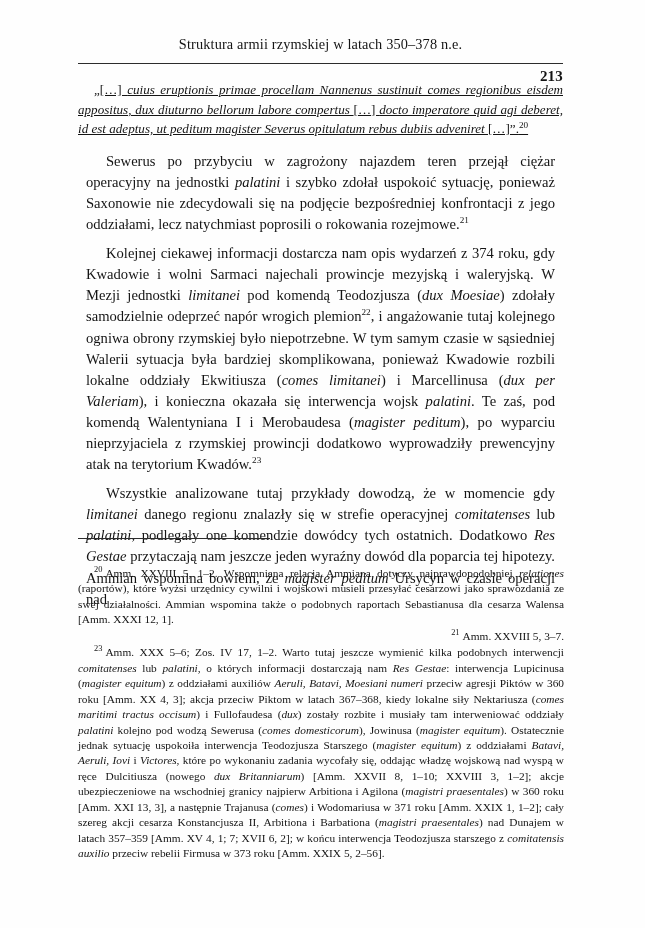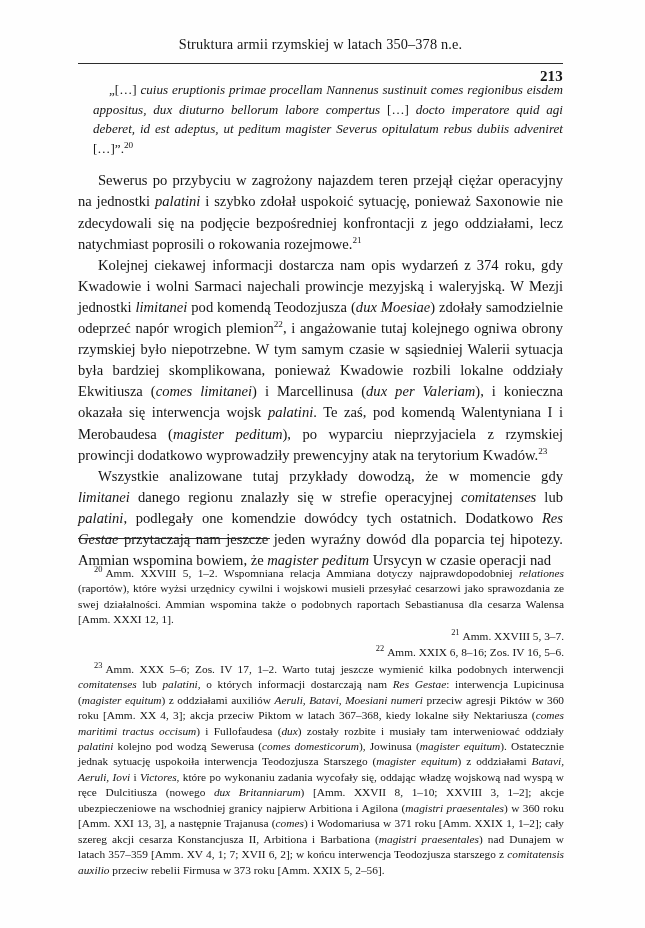--- a/index.html
+++ b/index.html
@@ -63,32 +63,33 @@
     left: 78px;
     top: 80px;
     width: 485px;
   }
 
   .blockquote {
     font-size: 13.1px;
     line-height: 19.6px;
     text-align: justify;
     text-indent: 16px;
-    margin: 0 0 12px 15px;
+    margin: 0 0 12px 0;
     font-style: italic;
     hyphens: manual;
+    text-decoration: underline;
   }
   .blockquote .rom { font-style: normal; }
 
   p.para {
     font-size: 14.6px;
     line-height: 21.1px;
     text-align: justify;
     text-indent: 20px;
-    margin: 0;
+    margin: 8px;
     hyphens: manual;
   }
   p.para + p.para { margin-top: 0; }
 
   i, .it { font-style: italic; }
 
   sup {
     font-size: 9.2px;
     vertical-align: super;
     line-height: 0;
@@ -144,17 +145,16 @@
         <p class="para"><span>Kolejnej ciekawej informacji dostarcza nam opis wydarzeń z 374 roku, gdy Kwadowie i wolni Sarmaci najechali prowincje mezyjską i waleryjską. W Mezji jednostki </span><i>limitanei</i><span> pod komendą Teodozjusza (</span><i>dux Moesiae</i><span>) zdołały samodzielnie odeprzeć napór wrogich plemion</span><sup>22</sup><span>, i angażowanie tutaj kolejnego ogniwa obrony rzymskiej było niepotrzebne. W tym samym czasie w sąsiedniej Walerii sytuacja była bardziej skomplikowana, ponieważ Kwadowie rozbili lokalne oddziały Ekwitiusza (</span><i>comes limitanei</i><span>) i Marcellinusa (</span><i>dux per Valeriam</i><span>), i konieczna okazała się interwencja wojsk </span><i>palatini</i><span>. Te zaś, pod komendą Walentyniana I i Merobaudesa (</span><i>magister peditum</i><span>), po wyparciu nieprzyjaciela z rzymskiej prowincji dodatkowo wyprowadziły prewencyjny atak na terytorium Kwadów.</span><sup>23</sup></p>
         <p class="para"><span>Wszystkie analizowane tutaj przykłady dowodzą, że w momencie gdy </span><i>limitanei</i><span> danego regionu znalazły się w strefie operacyjnej </span><i>comitatenses</i><span> lub </span><i>palatini</i><span>, podlegały one komendzie dowódcy tych ostatnich. Dodatkowo </span><i>Res Gestae</i><span> przytaczają nam jeszcze jeden wyraźny dowód dla poparcia tej hipotezy. Ammian wspomina bowiem, że </span><i>magister peditum</i><span> Ursycyn w czasie operacji nad</span></p>
       </div>
   </div>
 
   <div class="fn-rule"></div>
 
   <div class="footnotes" id="footnote-host">
       <p class="fn"><span class="fn-num">20</span><span>Amm. XXVIII 5, 1–2. Wspomniana relacja Ammiana dotyczy najprawdopodobniej </span><i>relationes</i><span> (raportów), które wyżsi urzędnicy cywilni i wojskowi musieli przesyłać cesarzowi jako sprawozdania ze swej działalności. Ammian wspomina także o podobnych raportach Sebastianusa dla cesarza Walensa [Amm. XXXI 12, 1].</span></p>
       <p class="fn short"><span class="fn-num">21</span><span>Amm. XXVIII 5, 3–7.</span></p>
-      <p class="fn short"><span class="fn-num">22</span><span>Amm. XXIX 6, 8–16; Zos. IV 16, 5–6.</span></p>
       <p class="fn"><span class="fn-num">23</span><span>Amm. XXX 5–6; Zos. IV 17, 1–2. Warto tutaj jeszcze wymienić kilka podobnych interwencji </span><i>comitatenses</i><span> lub </span><i>palatini</i><span>, o których informacji dostarczają nam </span><i>Res Gestae</i><span>: interwencja Lupicinusa (</span><i>magister equitum</i><span>) z oddziałami auxiliów </span><i>Aeruli, Batavi, Moesiani numeri</i><span> przeciw agresji Piktów w 360 roku [Amm. XX 4, 3]; akcja przeciw Piktom w latach 367–368, kiedy lokalne siły Nektariusza (</span><i>comes maritimi tractus occisum</i><span>) i Fullofaudesa (</span><i>dux</i><span>) zostały rozbite i musiały tam interweniować oddziały </span><i>palatini</i><span> kolejno pod wodzą Sewerusa (</span><i>comes domesticorum</i><span>), Jowinusa (</span><i>magister equitum</i><span>). Ostatecznie jednak sytuację uspokoiła interwencja Teodozjusza Starszego (</span><i>magister equitum</i><span>) z oddziałami </span><i>Batavi, Aeruli, Iovi</i><span> i </span><i>Victores</i><span>, które po wykonaniu zadania wycofały się, oddając władzę wojskową nad wyspą w ręce Dulcitiusza (nowego </span><i>dux Britanniarum</i><span>) [Amm. XXVII 8, 1–10; XXVIII 3, 1–2]; akcje ubezpieczeniowe na wschodniej granicy najpierw Arbitiona i Agilona (</span><i>magistri praesentales</i><span>) w 360 roku [Amm. XXI 13, 3], a następnie Trajanusa (</span><i>comes</i><span>) i Wodomariusa w 371 roku [Amm. XXIX 1, 1–2]; cały szereg akcji cesarza Konstancjusza II, Arbitiona i Barbationa (</span><i>magistri praesentales</i><span>) nad Dunajem w latach 357–359 [Amm. XV 4, 1; 7; XVII 6, 2]; w końcu interwencja Teodozjusza starszego z </span><i>comitatensis auxilio</i><span> przeciw rebelii Firmusa w 373 roku [Amm. XXIX 5, 2–56].</span></p>
     </div>
 
 </div>
 
 </body></html>

